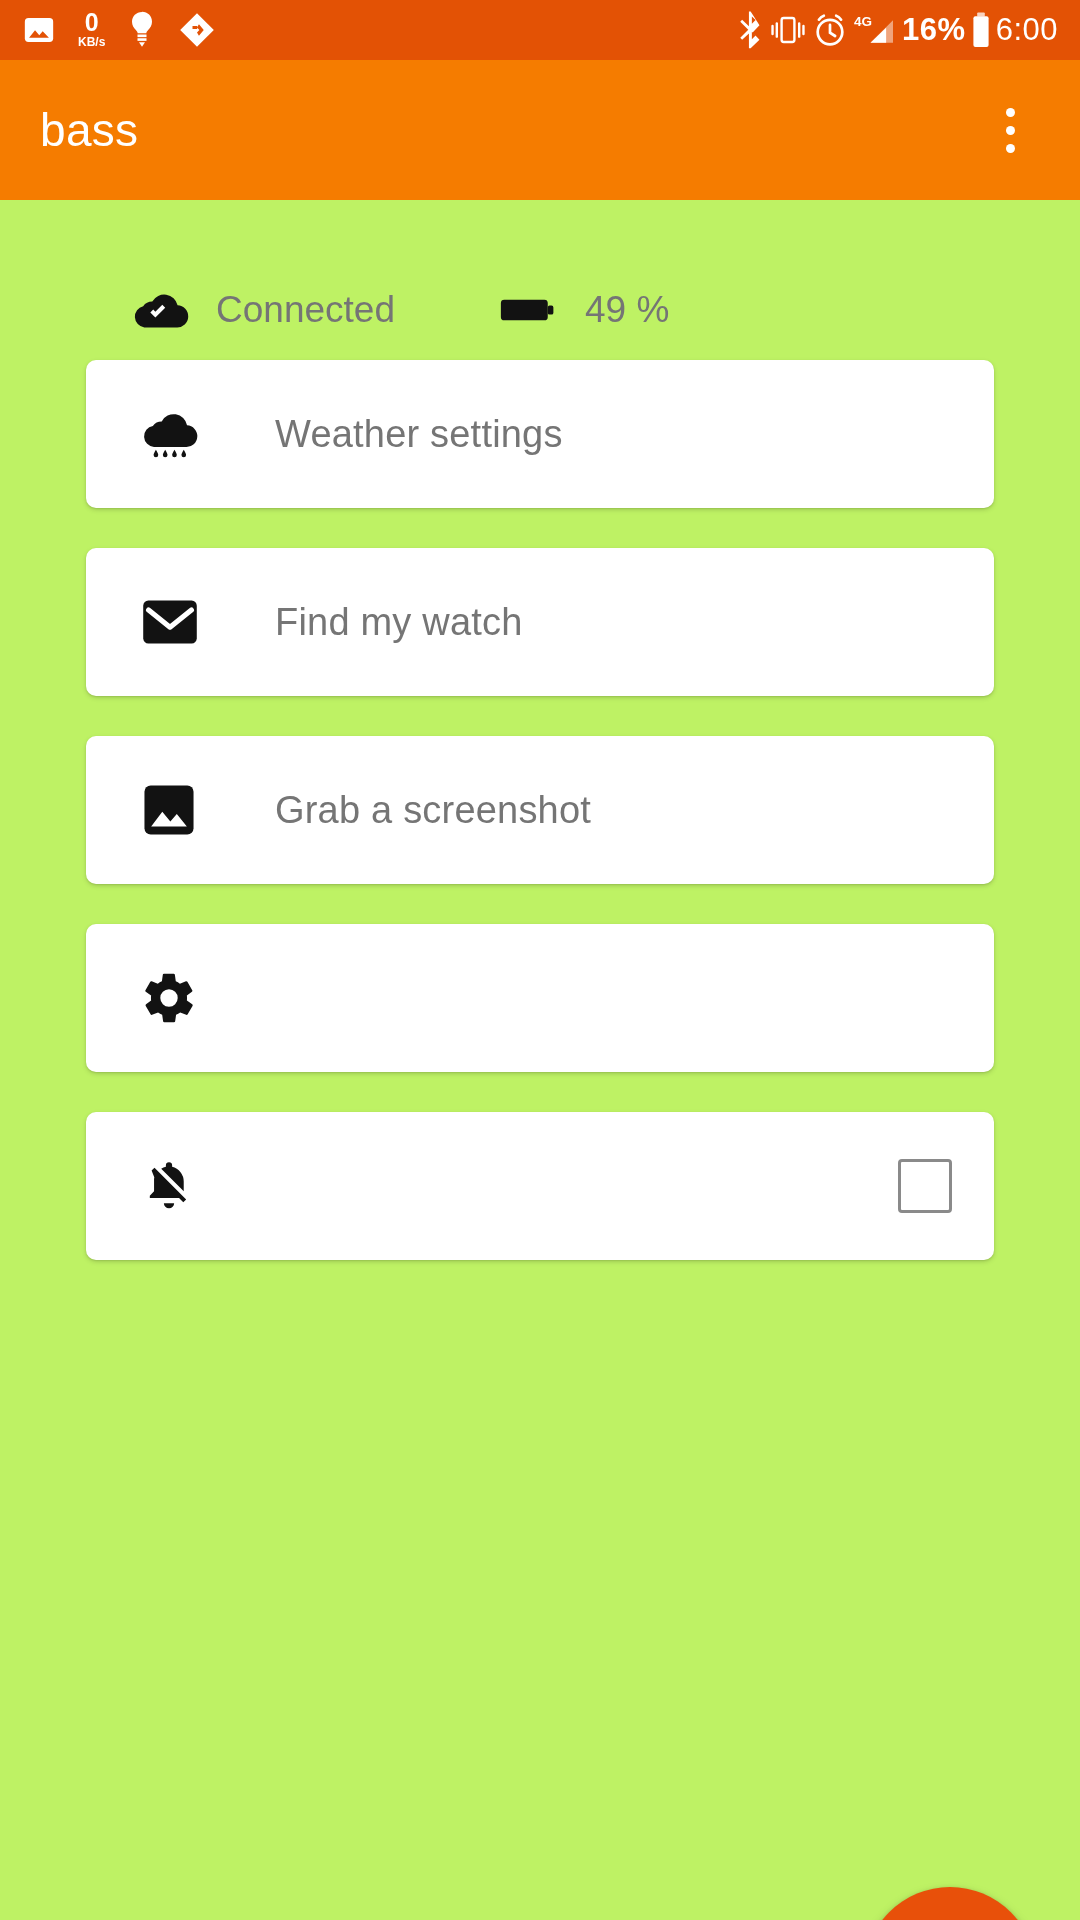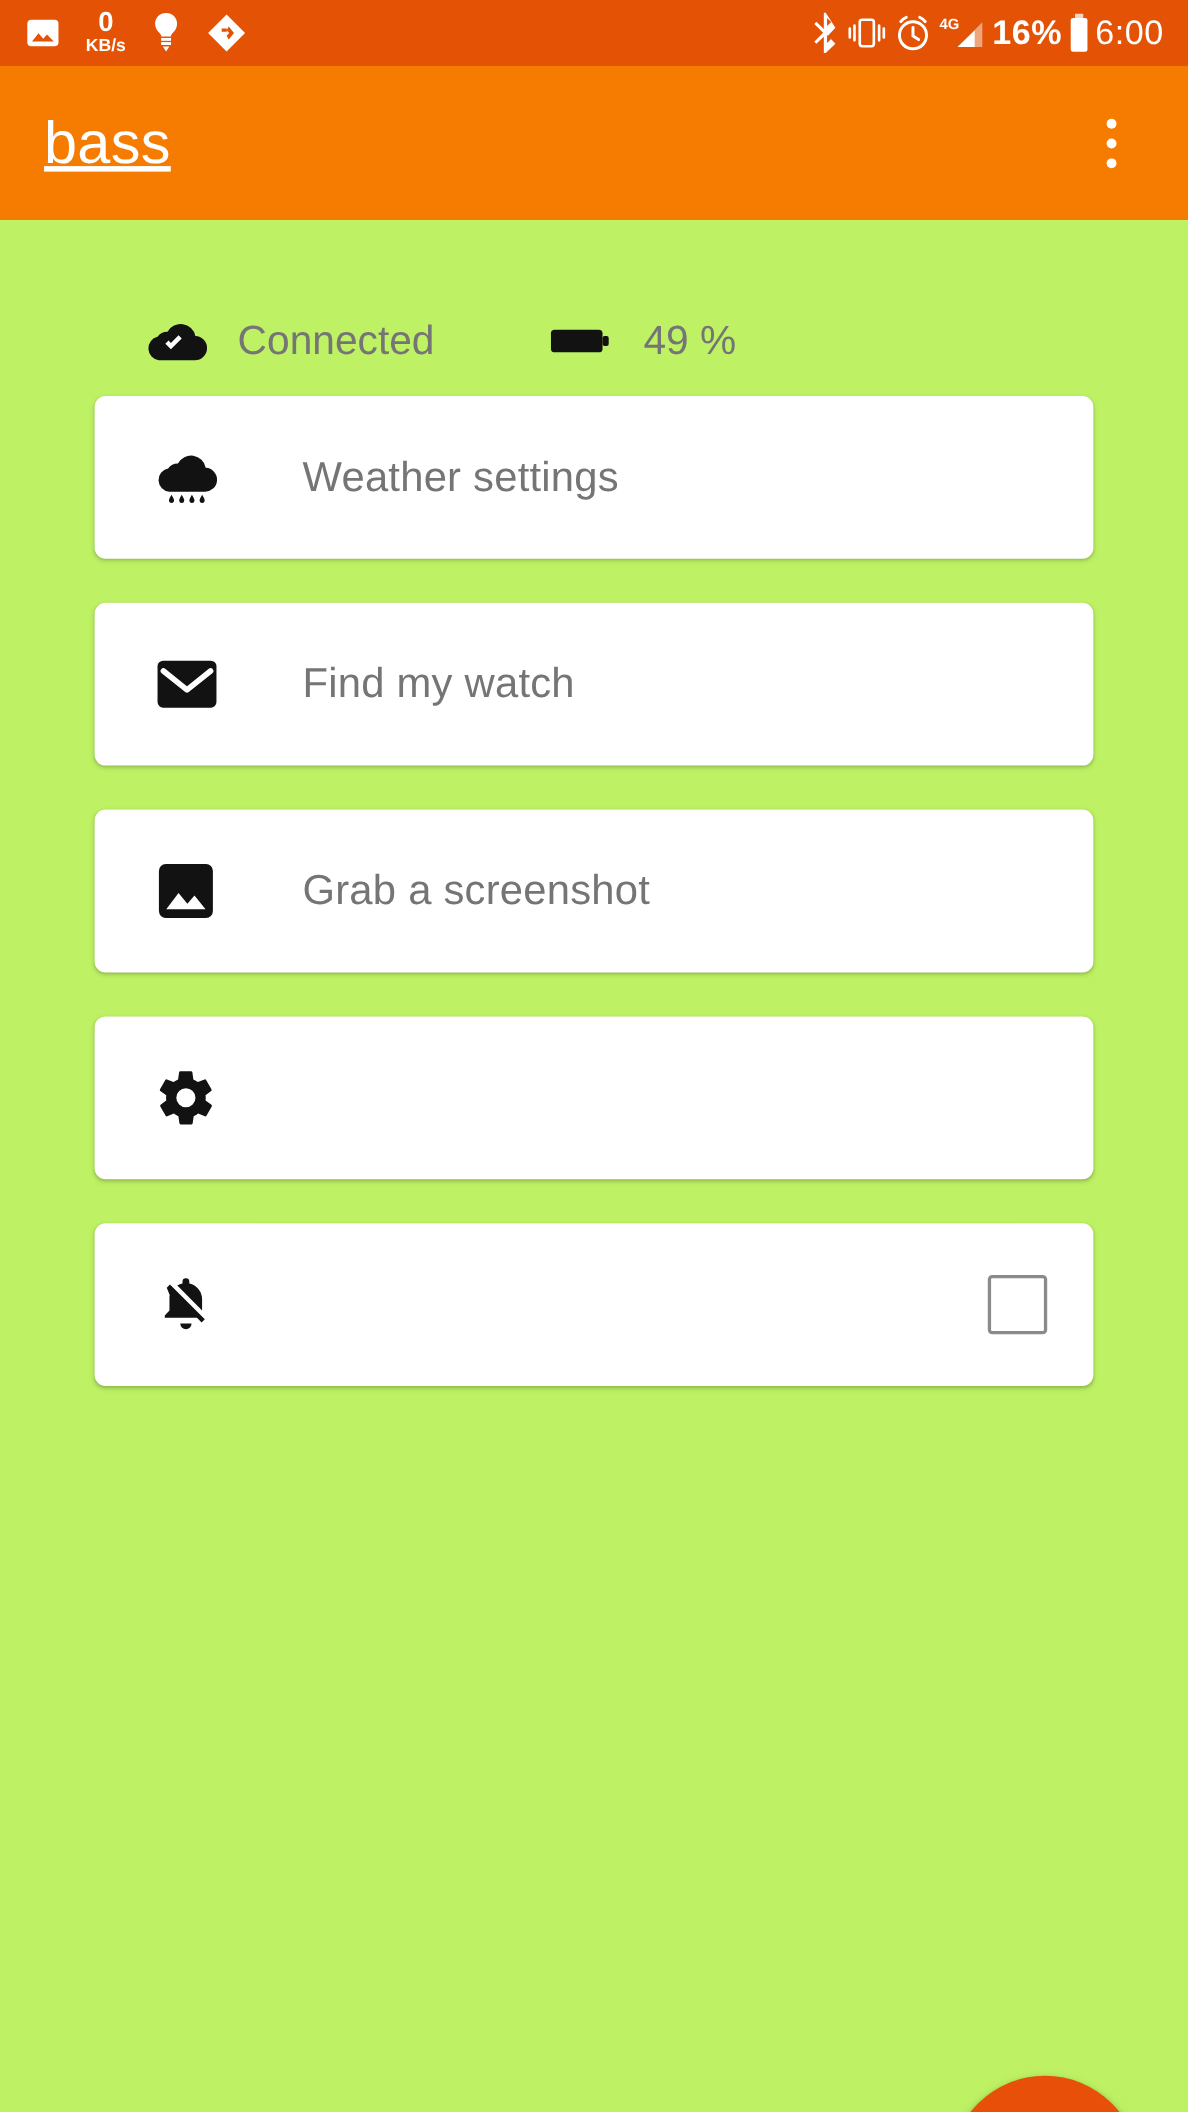--- a/index.html
+++ b/index.html
@@ -24,40 +24,39 @@
   .sb-right { display:flex; align-items:center; gap:4px; margin-left:auto; }
 
   .sb-ico { display:flex; align-items:center; justify-content:center; }
   .sb-ico svg { display:block; }
 
   .netspeed {
     display:flex; flex-direction:column; align-items:center;
     line-height:1; margin-top:-2px;
   }
   .netspeed .n { font-size:25px; font-weight:bold; }
-  .netspeed .u { font-size:16px; font-weight:bold; margin-top:1px; }
+  .netspeed .u { font-size:12px; font-weight:bold; margin-top:1px; }
 
   .sb-txt { font-size:31px; font-weight:bold; letter-spacing:.5px; }
   .sb-clock { font-size:31px; font-weight:normal; letter-spacing:.5px; }
 
   
   .appbar {
     height:140px;
     background:#F57C00;
     display:flex;
     align-items:center;
     padding:0 40px;
     position:relative;
   }
   .appbar-title {
     color:#fff;
-    font-size:54px;
+    font-size:46px;
     font-weight:400;
     letter-spacing:.3px;
-    text-decoration:underline;
   }
   .overflow {
     margin-left:auto;
     width:60px; height:80px;
     display:flex; flex-direction:column;
     align-items:center; justify-content:center;
     gap:9px;
     cursor:pointer;
   }
   .overflow i { width:9px; height:9px; border-radius:50%; background:#fff; display:block; }

